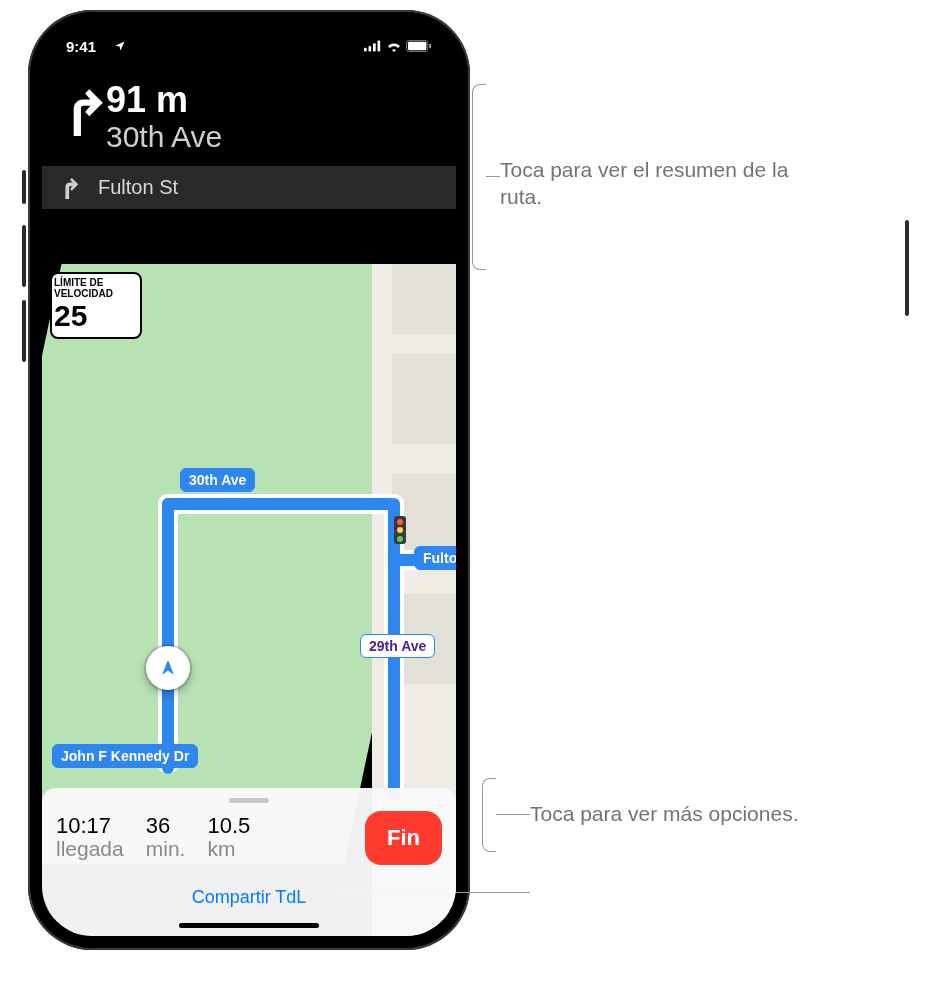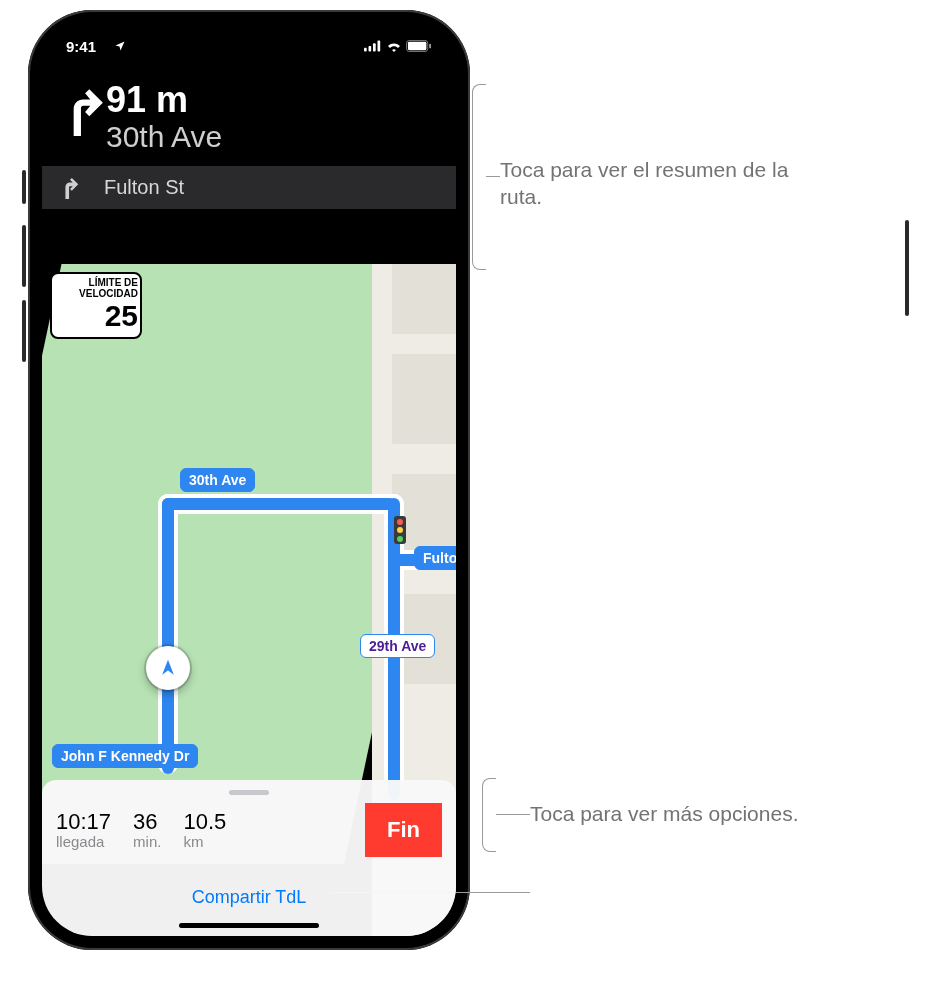--- a/index.html
+++ b/index.html
@@ -62,21 +62,21 @@
     padding: 14px 18px 12px 18px;
     gap:2px;
   }
   .dir-main .arrow-icon { width:44px; height:50px; flex-shrink:0; margin-top:4px;}
   .dir-dist { font-size:36px; font-weight:700; line-height:1;}
   .dir-street { font-size:30px; font-weight:400; color:#cfcfcf; margin-top:2px;}
   .dir-next {
     background:#2a2a2c;
     display:flex; align-items:center;
     padding:10px 18px;
-    gap:24px;
+    gap:18px;
     font-size:20px; color:#d8d8d8;
   }
   .dir-next .arrow-small { width:20px; height:22px;}
   .map-canvas {
     position:absolute; left:0; right:0;
     top: 240px; bottom: 0;
     overflow:hidden;
   }
   .park {
     position:absolute; left:-40px; top:-40px;
@@ -104,21 +104,21 @@
     border-radius:6px;
     border:1.5px solid #2e86f0;
     white-space:nowrap;
   }
   .pill-blue { background:#2e86f0; color:#fff;}
   .pill-white { background:#fff; color:#4c1d95; border-color:#2e86f0;}
   .speed-sign {
     position:absolute; left:8px; top:248px;
     width:92px;
     background:#fff; border:2.5px solid #000; border-radius:8px;
-    text-align:right; padding:4px 2px 6px 2px;
+    text-align:left; padding:4px 2px 6px 2px;
     z-index:25;
   }
   .speed-sign .lbl { font-size:10px; font-weight:700; line-height:1.05;}
   .speed-sign .val { font-size:30px; font-weight:800; line-height:1; margin-top:2px;}
   .traffic-light {
     position:absolute; width:12px; height:28px;
     background:#3a3a3a; border-radius:3px;
     display:flex; flex-direction:column; align-items:center; justify-content:space-evenly;
   }
   .traffic-light span { width:6px; height:6px; border-radius:50%;}
@@ -128,28 +128,28 @@
     background: rgba(248,248,248,.97);
     border-top-left-radius: 14px;
     border-top-right-radius: 14px;
     padding: 10px 14px 28px 14px;
     z-index:35;
   }
   .grabber { width:40px; height:5px; background:#c8c8cc; border-radius:3px; margin:0 auto 8px;}
   .sheet-row { display:flex; align-items:center; justify-content:space-between;}
   .stats { display:flex; gap:22px;}
   .stat .big { font-size:22px; font-weight:400; color:#000; line-height:1;}
-  .stat .small { font-size:15px; color:#8a8a8e; }
+  .stat .small { font-size:21px; color:#8a8a8e; }
   .end-btn {
     background:#ff3b30; color:#fff;
     font-size:22px; font-weight:600;
-    padding:14px 22px; border-radius:0;
+    padding:14px 22px; border-radius:16px;
     border:none;
   }
-  .share-row { text-align:center; margin-top:30px;}
+  .share-row { text-align:center; margin-top:22px;}
   .share-link { color:#007aff; font-size:18px; background:none; border:none;}
   .home-ind { position:absolute; bottom:8px; left:50%; transform:translateX(-50%);
     width:140px; height:5px; background:#000; border-radius:3px; z-index:60;}
   
   .side-btn { position:absolute; background:#2a2a2a; border-radius:3px;}
   .sb-left1 { left:22px; top:170px; width:4px; height:34px;}
   .sb-left2 { left:22px; top:225px; width:4px; height:62px;}
   .sb-left3 { left:22px; top:300px; width:4px; height:62px;}
   .sb-right { right:22px; left:auto; top:220px; width:4px; height:96px;}
   

